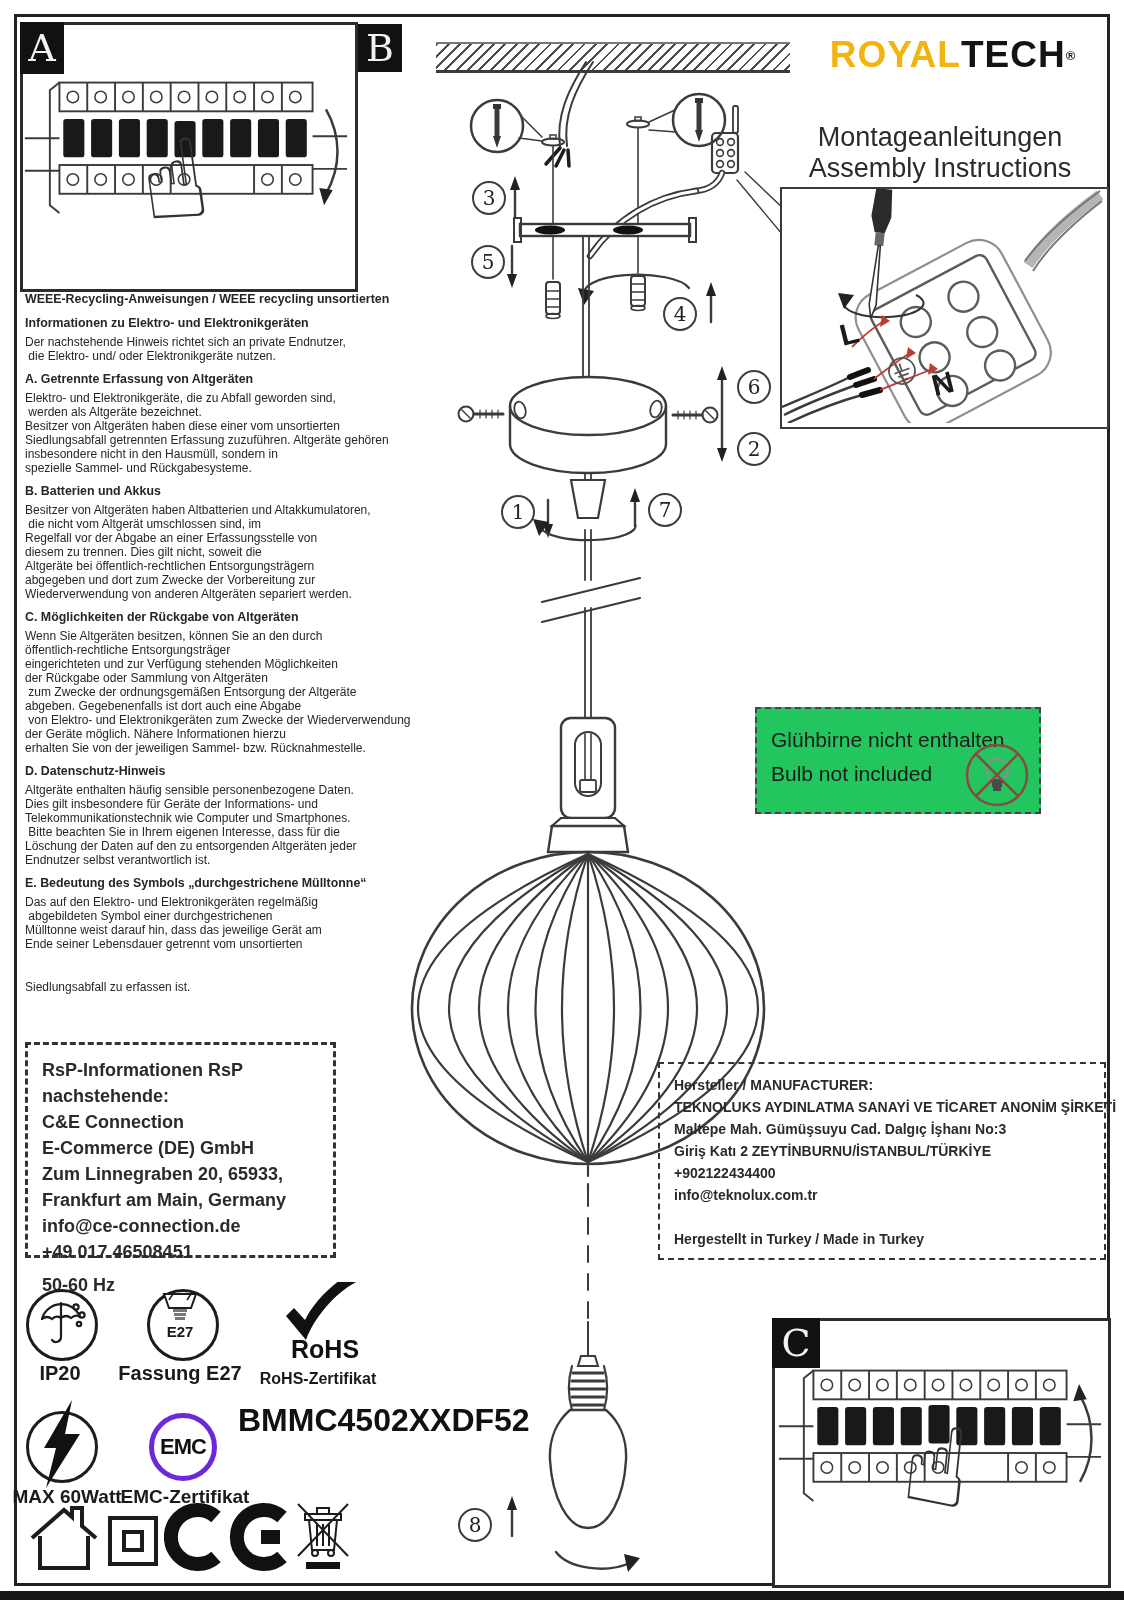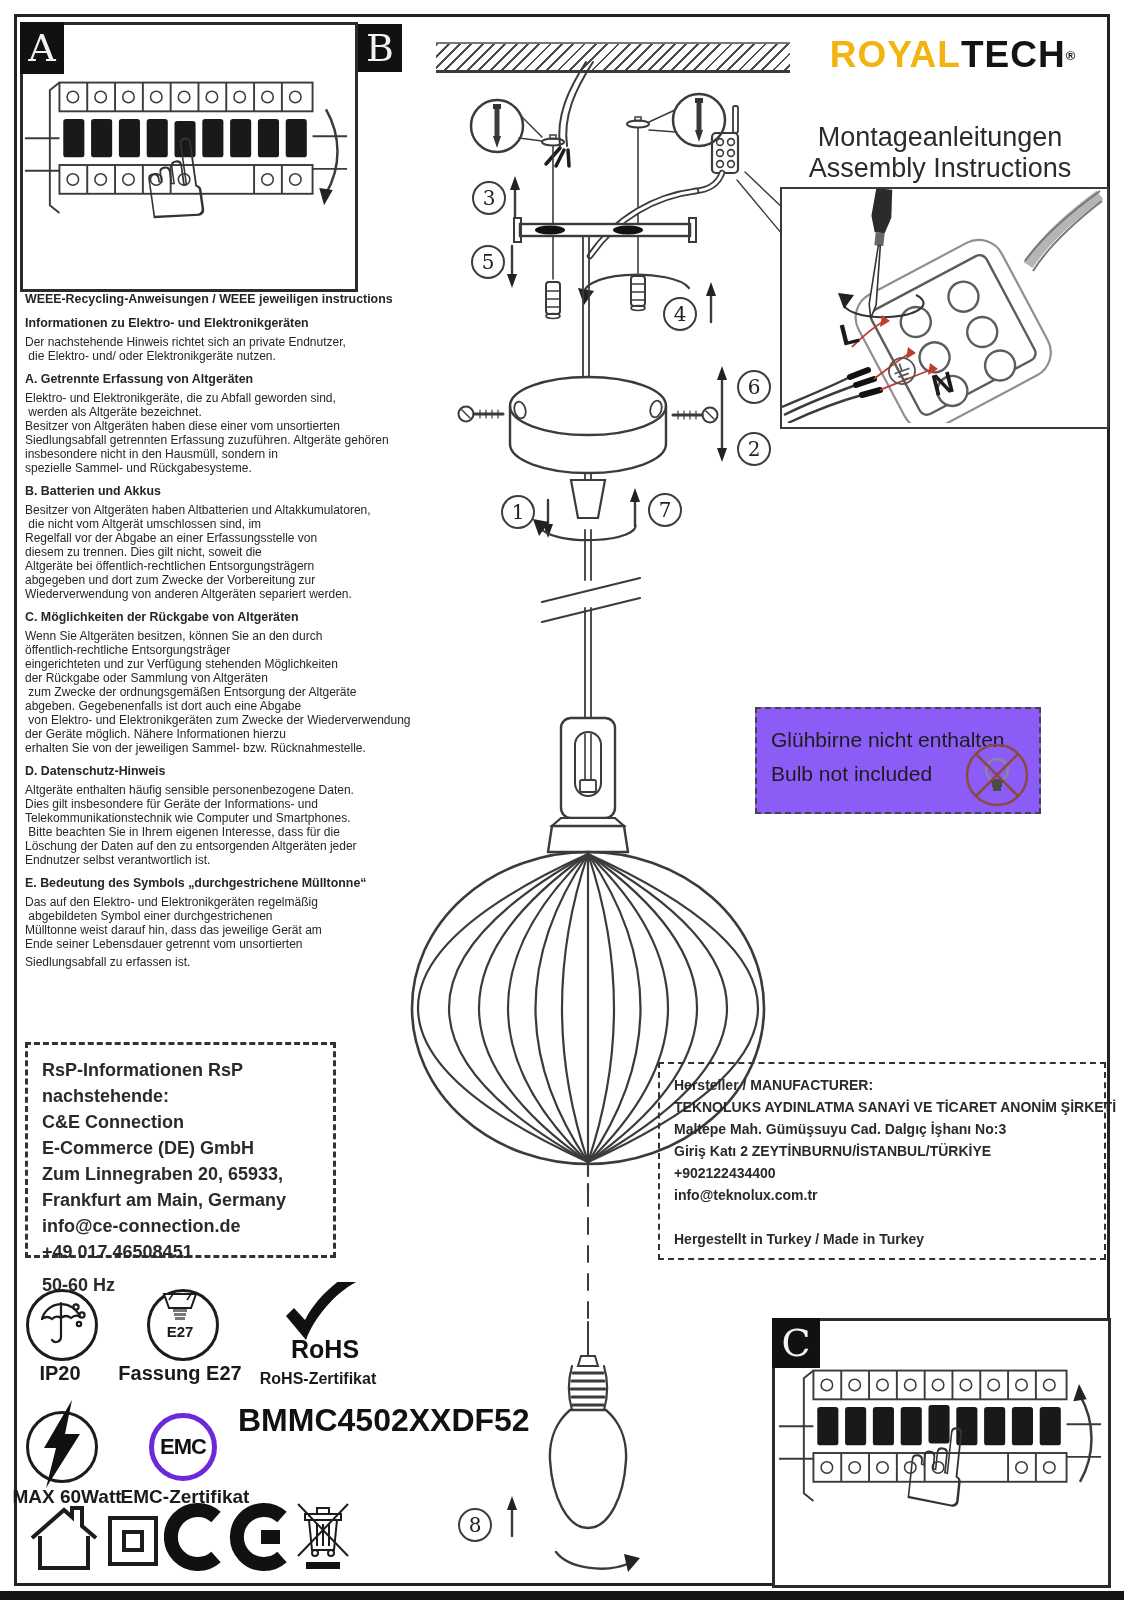--- a/index.html
+++ b/index.html
@@ -9,21 +9,21 @@
   
   .frame{left:14px;top:14px;width:1090px;height:1566px;border:3px solid #222;}
   .bottombar{left:0;top:1591px;width:1124px;height:9px;background:#151515;}
   
   .chip{background:#111;color:#f2f2f2;display:flex;align-items:center;justify-content:center;
         font-family:"DejaVu Serif",serif;font-size:38px;font-weight:400;}
   
   .boxA{left:20px;top:22px;width:332px;height:264px;border:3px solid #2c2c2c;background:#fff;}
   .boxC{left:772px;top:1318px;width:333px;height:264px;border:3px solid #2c2c2c;background:#fff;}
   .detailbox{left:780px;top:187px;width:325px;height:238px;border:2px solid #3a3a3a;background:#fff;}
-  .bulbbox{left:755px;top:707px;width:282px;height:103px;border:2px dashed #444;background:#8b5cf6;}
+  .bulbbox{left:755px;top:707px;width:282px;height:103px;border:2px dashed #444;background:#22c55e;}
   .rspbox{left:25px;top:1042px;width:311px;height:216px;border:3px dashed #333;padding:12px 0 0 14px;box-sizing:border-box;}
   .manbox{left:658px;top:1062px;width:448px;height:198px;border:2px dashed #333;padding:10px 0 0 14px;box-sizing:border-box;}
   
   .hatch{left:436px;top:42px;width:354px;height:26px;
          background:repeating-linear-gradient(135deg,#4c4c4c 0 2px,transparent 2px 8px);
          border-bottom:3px solid #3a3a3a;border-top:2px solid #777;}
   
   .brand{left:800px;top:28px;width:306px;height:54px;background:#fff;display:flex;align-items:center;justify-content:center;
          font-weight:bold;font-size:37px;letter-spacing:1px;white-space:nowrap;}
   .brand .gold{color:#F2B411;}
@@ -427,21 +427,21 @@
     <svg class="abs" style="left:206px;top:32px;" width="68" height="68" viewBox="0 0 68 68">
       <circle cx="34" cy="34" r="30" stroke="#8a4a42" stroke-width="2.5" fill="none"></circle>
       <circle cx="34" cy="29" r="11" stroke="#8d8d8d" stroke-width="2" fill="none"></circle>
       <path d="M28,38 h12 v4 h-12 Z M29,42 h10 v4 h-10 Z M30,46 h8 v4 h-8 Z" fill="#4a4a4a"></path>
       <line x1="13" y1="13" x2="55" y2="55" stroke="#8a4a42" stroke-width="2.5"></line>
       <line x1="55" y1="13" x2="13" y2="55" stroke="#8a4a42" stroke-width="2.5"></line>
     </svg>
   </div>
 
   <div class="abs weee">
-    <p class="w-title">WEEE-Recycling-Anweisungen / WEEE jeweiligen instructions</p>
+    <p class="w-title">WEEE-Recycling-Anweisungen / WEEE recycling unsortierten</p>
     <p class="w-h">Informationen zu Elektro- und Elektronikgeräten</p>
     <p class="w-b">Der nachstehende Hinweis richtet sich an private Endnutzer,
  die Elektro- und/ oder Elektronikgeräte nutzen.</p>
     <p class="w-h">A. Getrennte Erfassung von Altgeräten</p>
     <p class="w-b">Elektro- und Elektronikgeräte, die zu Abfall geworden sind,
  werden als Altgeräte bezeichnet.
 Besitzer von Altgeräten haben diese einer vom unsortierten
 Siedlungsabfall getrennten Erfassung zuzuführen. Altgeräte gehören
 insbesondere nicht in den Hausmüll, sondern in
 spezielle Sammel- und Rückgabesysteme.</p>
@@ -468,21 +468,21 @@
 Dies gilt insbesondere für Geräte der Informations- und
 Telekommunikationstechnik wie Computer und Smartphones.
  Bitte beachten Sie in Ihrem eigenen Interesse, dass für die
 Löschung der Daten auf den zu entsorgenden Altgeräten jeder
 Endnutzer selbst verantwortlich ist.</p>
     <p class="w-h">E. Bedeutung des Symbols „durchgestrichene Mülltonne“</p>
     <p class="w-b">Das auf den Elektro- und Elektronikgeräten regelmäßig
  abgebildeten Symbol einer durchgestrichenen
 Mülltonne weist darauf hin, dass das jeweilige Gerät am
 Ende seiner Lebensdauer getrennt vom unsortierten</p>
-    <p class="w-b" style="margin-top:4px;">Siedlungsabfall zu erfassen ist.</p>
+    <p class="w-b" style="margin-top:29px;">Siedlungsabfall zu erfassen ist.</p>
   </div>
 
   <div class="abs rspbox">
     <div>RsP-Informationen RsP nachstehende:</div>
     <div>C&amp;E Connection</div>
     <div>E-Commerce (DE) GmbH</div>
     <div>Zum Linnegraben 20, 65933,</div>
     <div>Frankfurt am Main, Germany</div>
     <div>info@ce-connection.de</div>
     <div>+49 017 46508451</div>

